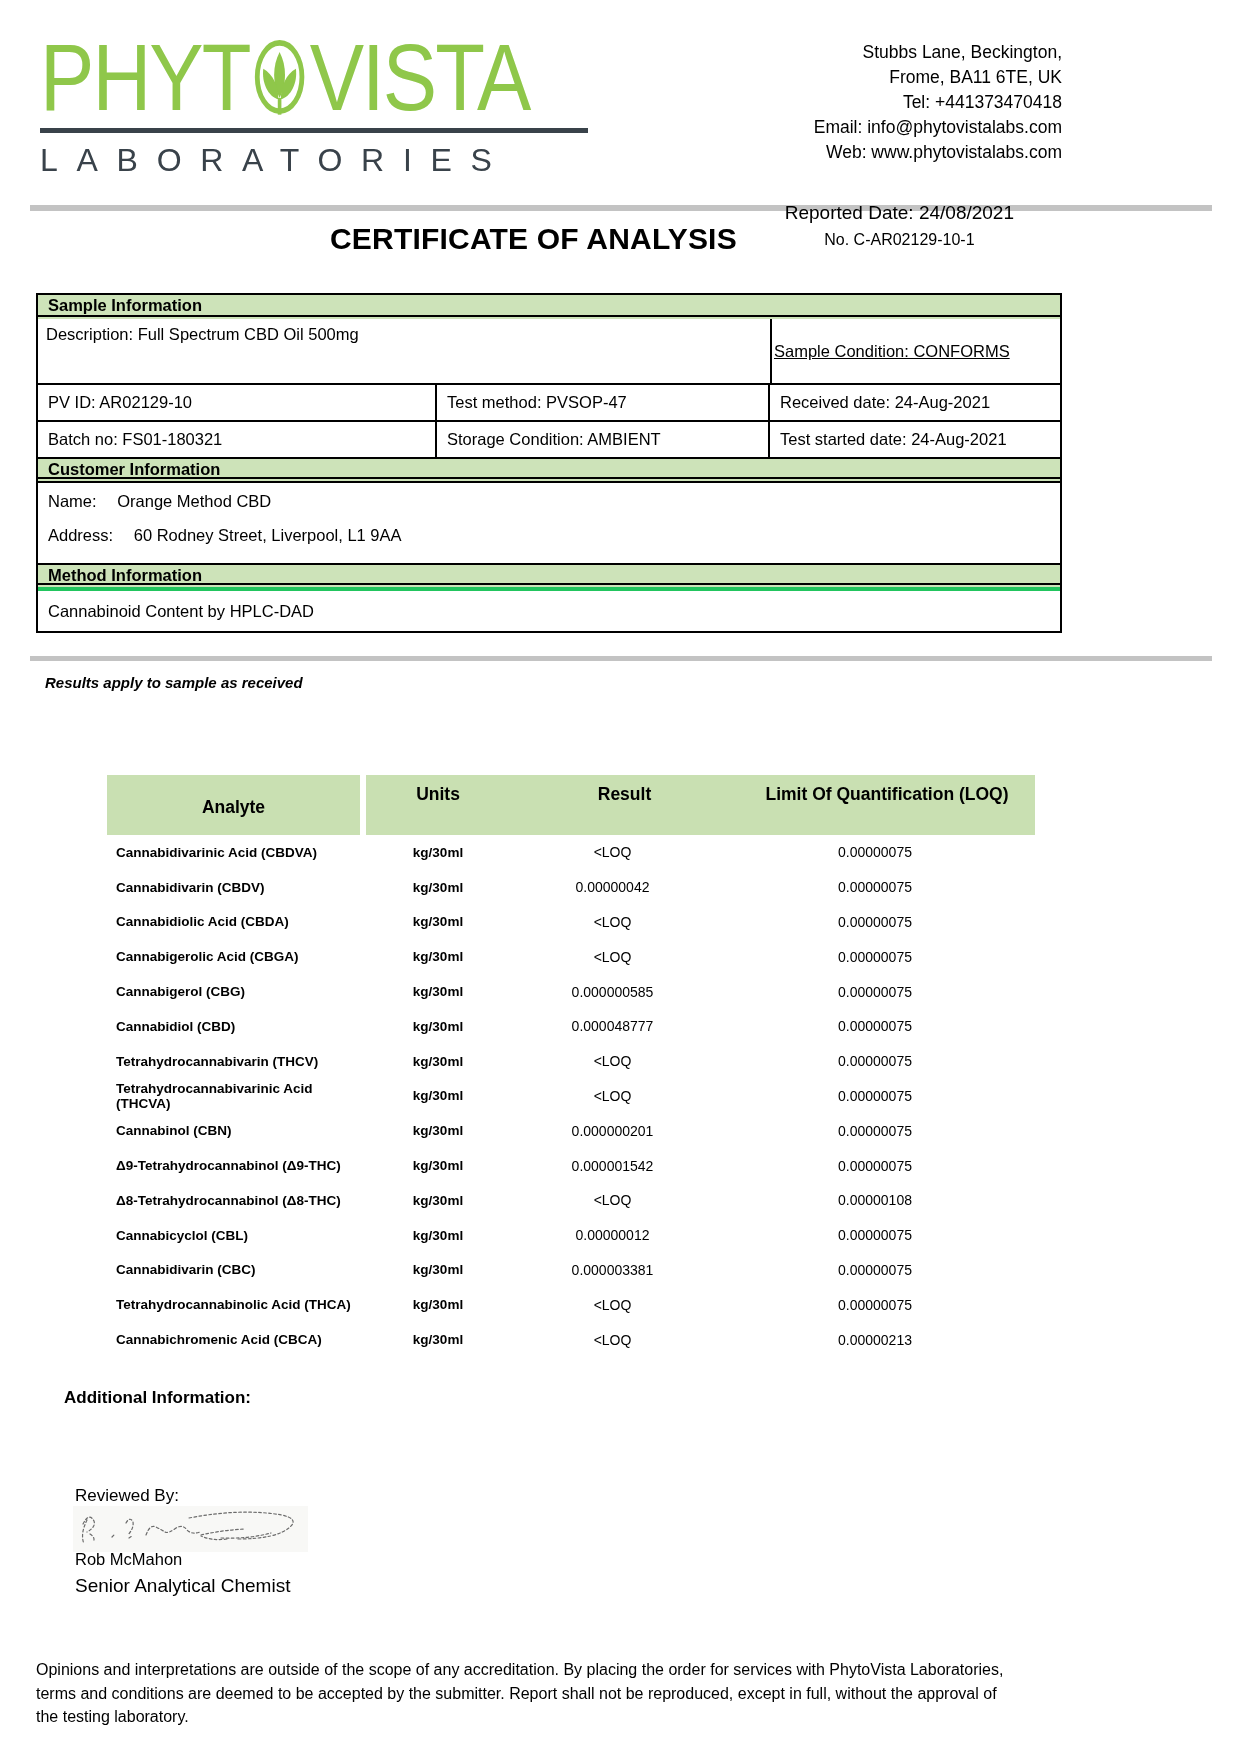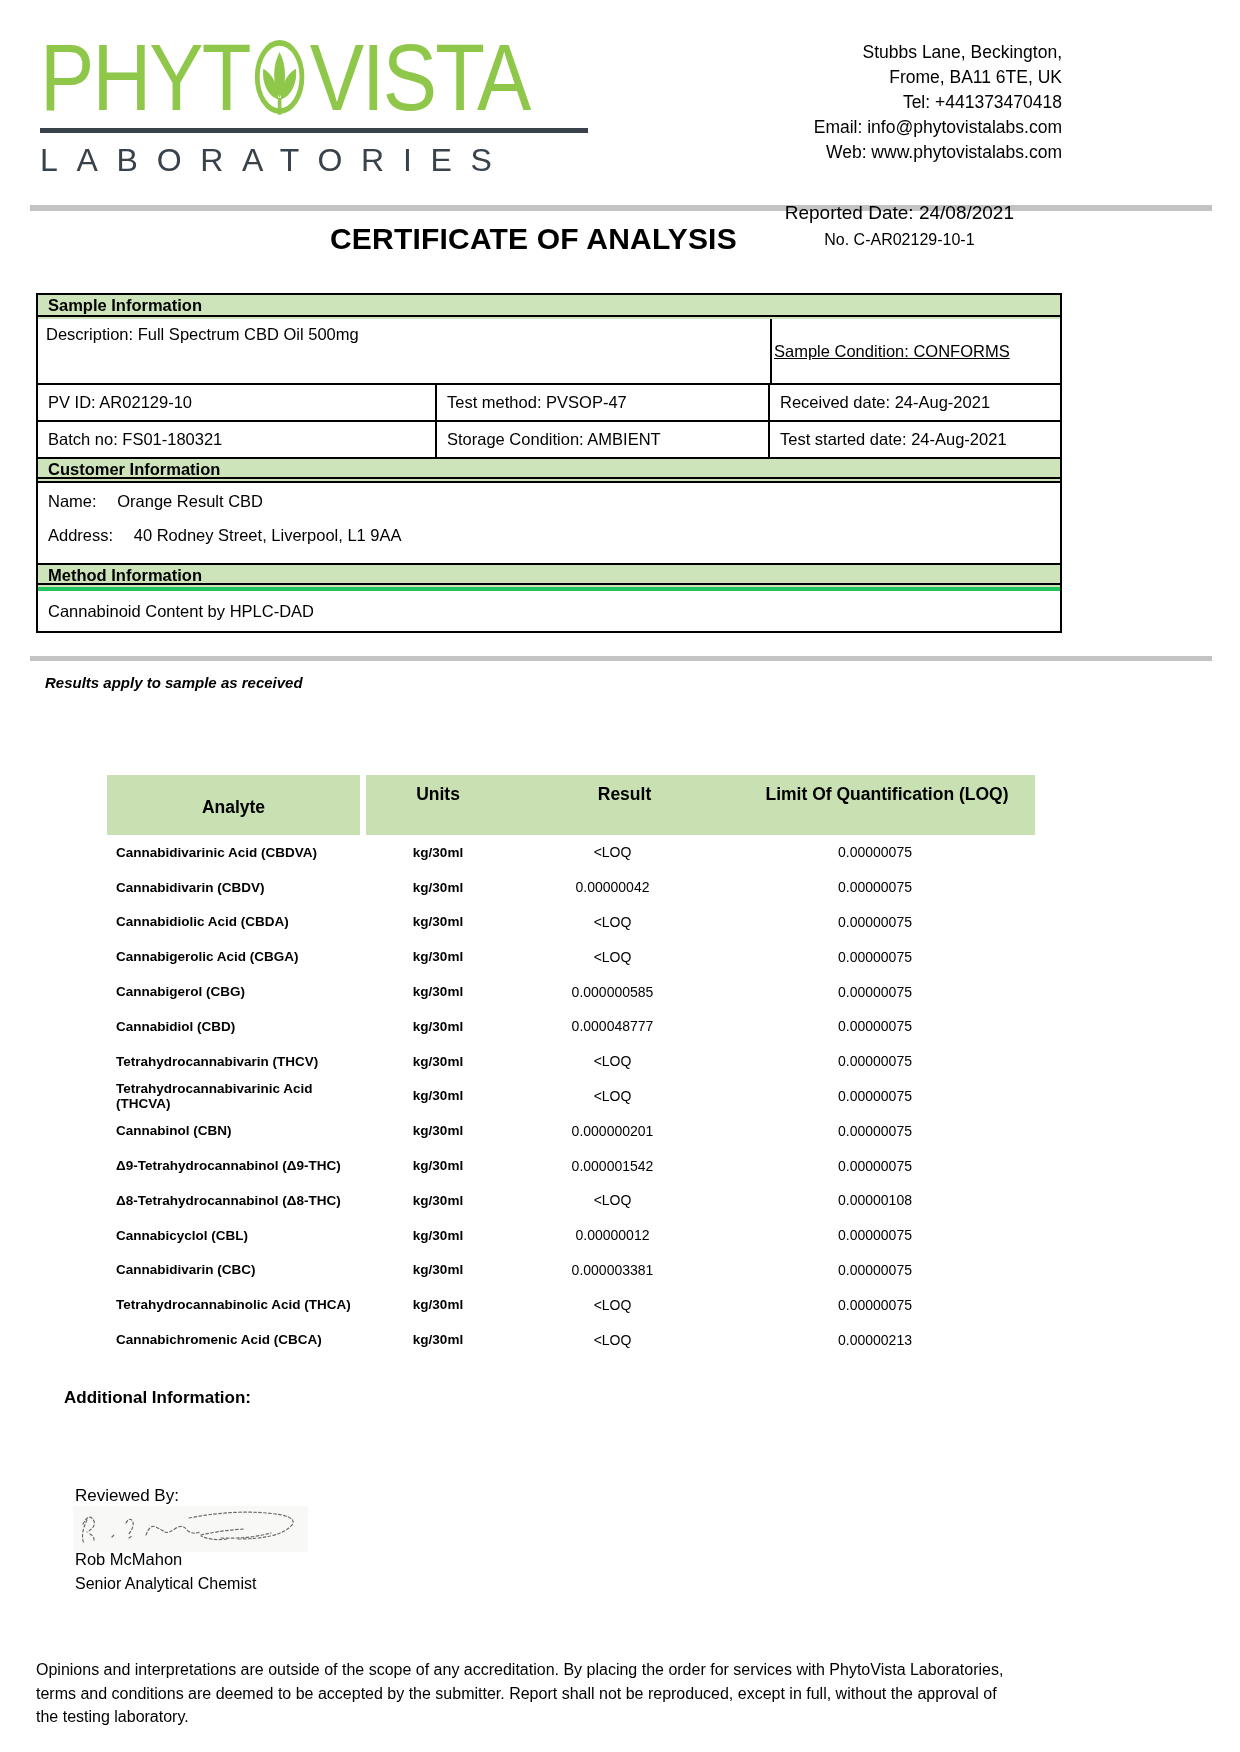--- a/index.html
+++ b/index.html
@@ -76,21 +76,21 @@
   .rc-analyte { width:259px; font-weight:bold; font-size:13.5px; padding-left:9px; }
   .rc-units { width:144px; text-align:center; font-weight:bold; font-size:13.5px; }
   .rc-result { width:205px; text-align:center; }
   .rc-loq { flex:1; text-align:center; }
 
   
   .additional { position:absolute; left:64px; top:1388px; font-size:17px; font-weight:bold; }
   .reviewed-label { position:absolute; left:75px; top:1486px; font-size:17px; }
   .signature { position:absolute; left:73px; top:1506px; width:235px; height:46px; background:#f8f8f6; }
   .reviewer-name { position:absolute; left:75px; top:1550px; font-size:16.5px; }
-  .reviewer-title { position:absolute; left:75px; top:1575px; font-size:16px; }
+  .reviewer-title { position:absolute; left:75px; top:1575px; font-size:19px; }
   .disclaimer { position:absolute; left:36px; top:1658px; width:1182px;
     font-size:16px; line-height:23.5px; }
   .disclaimer div { white-space:nowrap; }
 </style>
 </head>
 <body>
 
 <div class="page">
 
   <div class="logo-block">
@@ -142,25 +142,25 @@
       <div class="c1">Batch no: FS01-180321</div>
       <div class="c2">Storage Condition: AMBIENT</div>
       <div class="c3">Test started date: 24-Aug-2021</div>
     </div>
     <div class="sec-head bt">
       <span>Customer Information</span>
     </div>
     <div class="cust-box">
       <div class="cust-line">
         <span class="lbl">Name:</span>
-        <span class="val">Orange Result CBD</span>
+        <span class="val">Orange Method CBD</span>
       </div>
       <div class="cust-line">
         <span class="lbl">Address:</span>
-        <span class="val">40 Rodney Street, Liverpool, L1 9AA</span>
+        <span class="val">60 Rodney Street, Liverpool, L1 9AA</span>
       </div>
     </div>
     <div class="sec-head bt">
       <span>Method Information</span>
     </div>
     <div class="method-box">Cannabinoid Content by HPLC-DAD</div>
   </div>
 
   <div class="gray-rule rule-2"></div>
 

